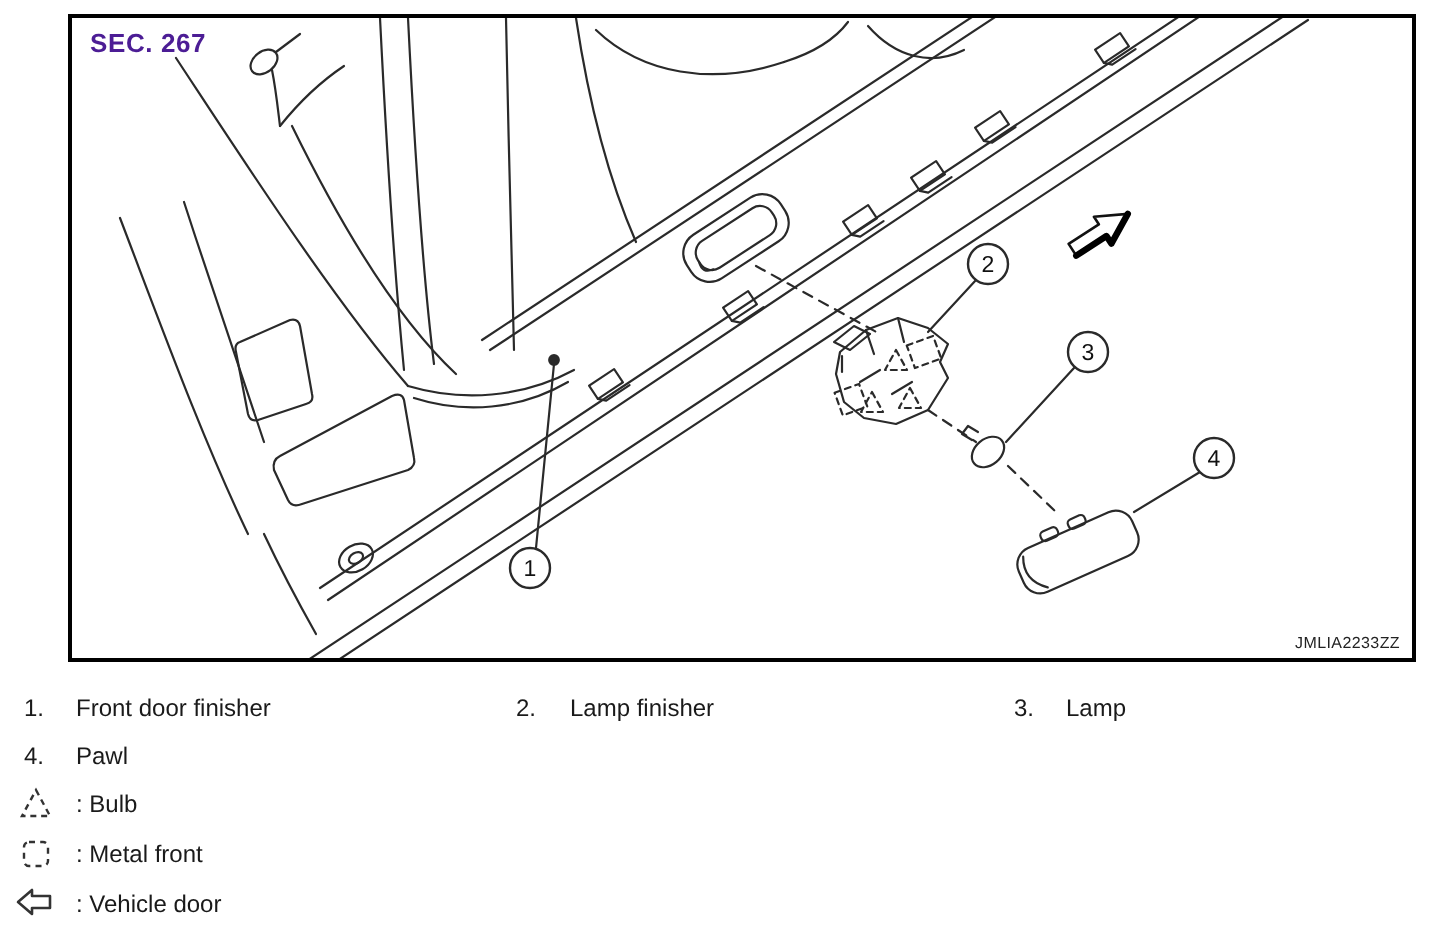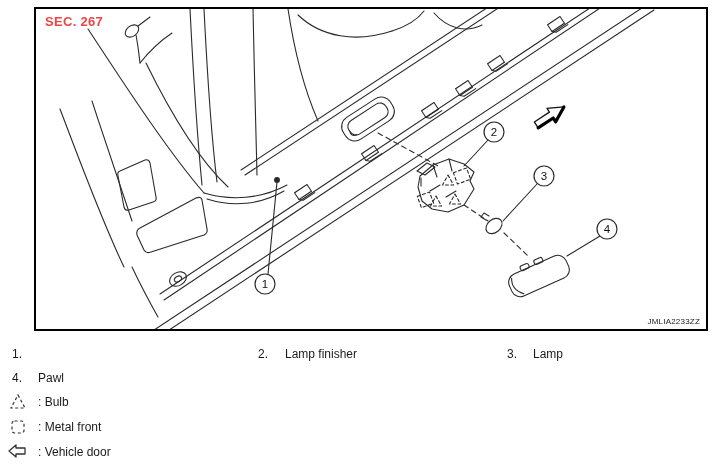--- a/index.html
+++ b/index.html
@@ -6,21 +6,21 @@
   .page{
     position:relative;width:718px;height:465px;background:#ffffff;
     font-family:"Liberation Sans",sans-serif;color:#1a1a1a;overflow:hidden;
   }
   .diagram-box{
     position:absolute;left:34px;top:7px;width:670px;height:320px;
     border:2px solid #000;background:#fff;box-sizing:content-box;
   }
   .sec-label{
     position:absolute;left:9px;top:5px;font-size:13px;font-weight:bold;
-    letter-spacing:.3px;color:#ef4444;
+    letter-spacing:.3px;color:#4c1d95;
   }
   .art{position:absolute;left:0;top:0;width:670px;height:320px;}
   .watermark{
     position:absolute;right:6px;bottom:3px;font-size:8px;color:#222;
     letter-spacing:.2px;
   }
   .legend{position:absolute;left:0;top:336px;width:718px;height:129px;font-size:12px;}
   .lg-num{position:absolute;width:22px;}
   .lg-label{position:absolute;white-space:nowrap;}
   .lg-icon{position:absolute;}
@@ -180,20 +180,21 @@
         </g>
       </g>
     </svg>
 
     <div class="watermark">JMLIA2233ZZ</div>
   </div>
 
   <div class="legend">
 
     <span class="lg-num" style="left:12px;top:11px">1.</span>
+    <span class="lg-label" style="left:38px;top:11px">Front door finisher</span>
     <span class="lg-num" style="left:258px;top:11px">2.</span>
     <span class="lg-label" style="left:285px;top:11px">Lamp finisher</span>
     <span class="lg-num" style="left:507px;top:11px">3.</span>
     <span class="lg-label" style="left:533px;top:11px">Lamp</span>
 
     <span class="lg-num" style="left:12px;top:35px">4.</span>
     <span class="lg-label" style="left:38px;top:35px">Pawl</span>
 
     <span class="lg-icon" style="left:8px;top:56px">
       <svg width="20" height="20" viewBox="0 0 20 20">

